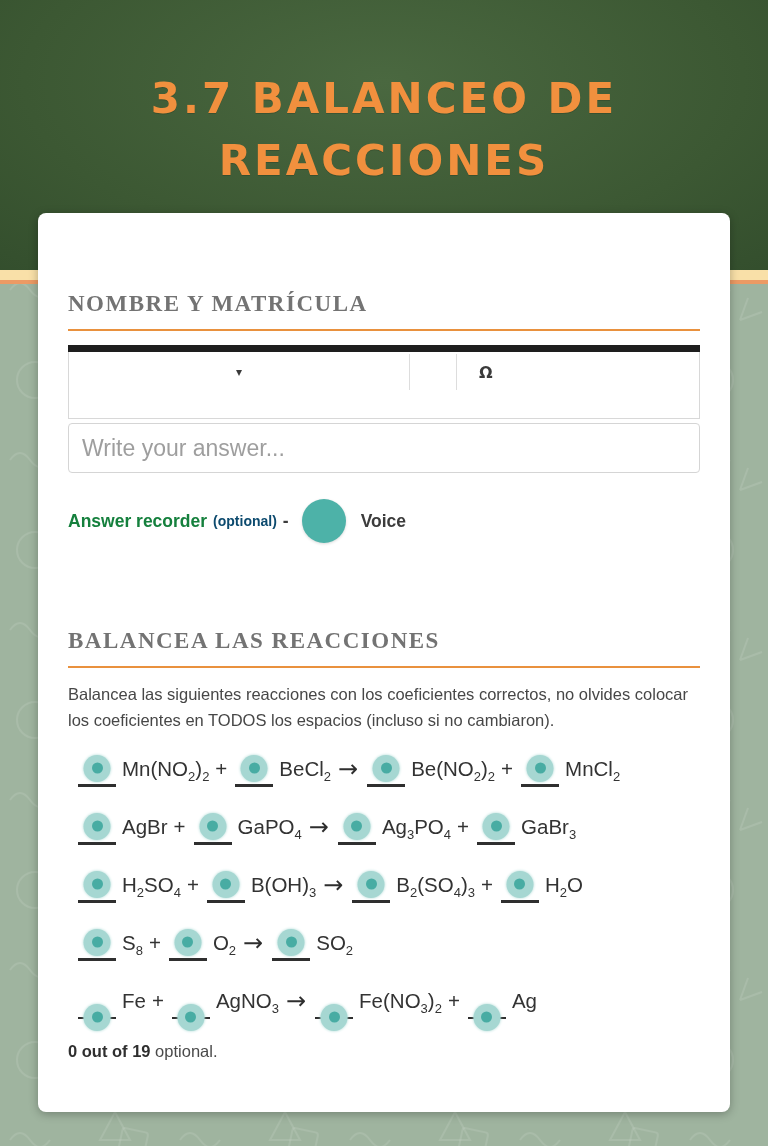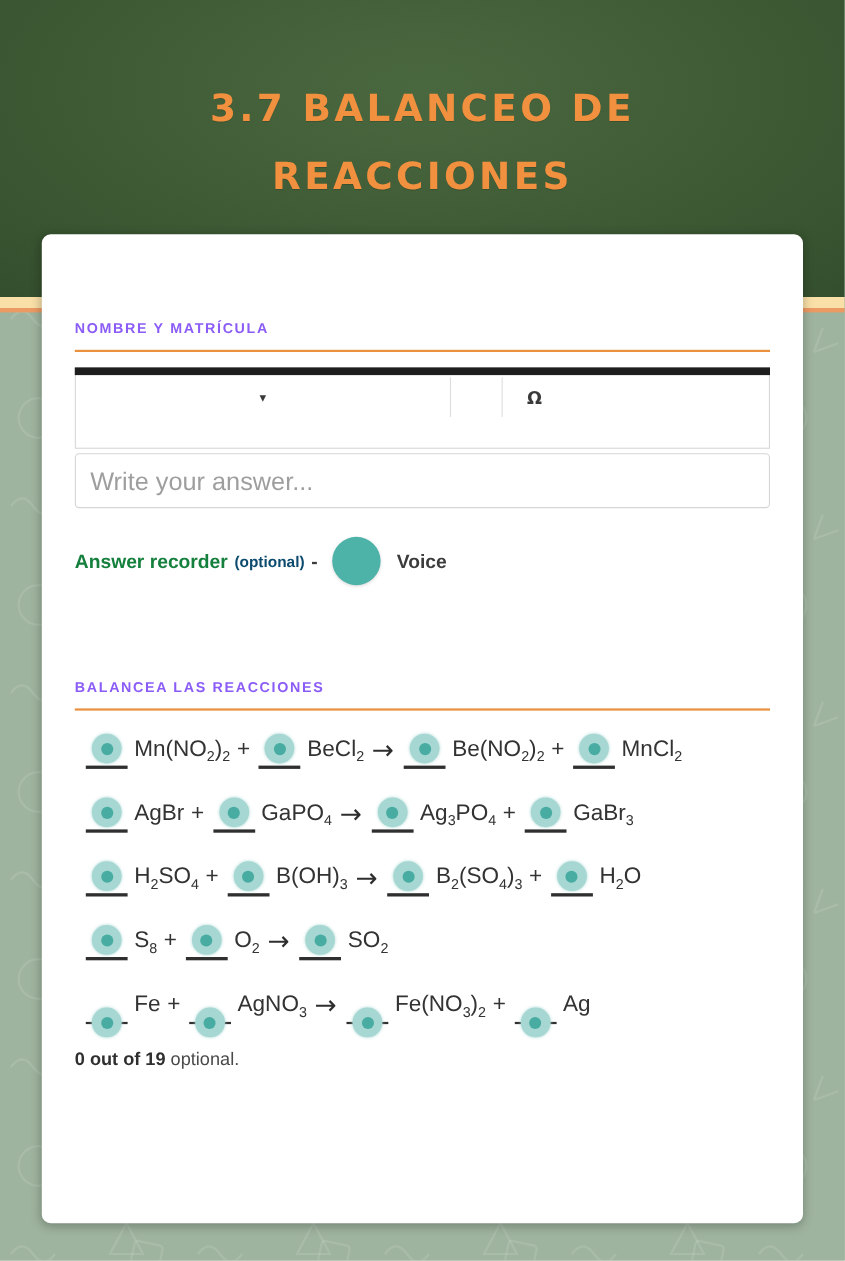--- a/index.html
+++ b/index.html
@@ -10,37 +10,37 @@
   .doodles { position:absolute; inset:0; z-index:0; }
 
   
   .chalkboard {
     position:absolute; top:0; left:0; width:768px; height:270px; z-index:1;
     background:radial-gradient(ellipse 90% 120% at 50% 30%, #4a6840 0%, #3c5833 52%, #2e4829 100%);
   }
   .chalk-title { padding-top:68px; text-align:center; }
   .chalk-title div {
     font-family:"DejaVu Sans", sans-serif; font-weight:bold;
-    color:#F1903E; font-size:34px; line-height:62px; letter-spacing:3px;
+    color:#F1903E; font-size:42px; line-height:62px; letter-spacing:3px;
     text-shadow:0 1px 0 rgba(0,0,0,0.15);
   }
   .stripe-cream { position:absolute; top:270px; left:0; width:768px; height:10px; background:#F9E0A8; z-index:1; }
   .stripe-orange { position:absolute; top:280px; left:0; width:768px; height:4px; background:#EC9A64; z-index:1; }
 
   
   .card {
     position:absolute; left:38px; top:213px; width:692px; height:899px; z-index:2;
     background:#ffffff; border-radius:8px; box-shadow:0 2px 10px rgba(0,0,0,0.28);
     padding:0 30px;
   }
 
   .section-heading {
     margin-top:78px;
-    font-family:Liberation Sans, sans-serif; font-weight:bold;
-    color:#8b5cf6; font-size:13px; letter-spacing:1.5px;
+    font-family:Liberation Serif, serif; font-weight:bold;
+    color:#737373; font-size:23px; letter-spacing:1.5px;
   }
   .section-heading.second { margin-top:85px; }
   .heading-rule { border-top:2px solid #E9913E; margin-top:12px; width:100%; }
 
   
   .toolbar { margin-top:14px; border:1px solid #D8D8D8; height:74px; background:#fff; }
   .toolbar-top { height:7px; background:#1E1E1E; margin:-1px -1px 0 -1px; }
   .toolbar-row { display:flex; align-items:stretch; height:40px; }
   .dd-button { width:340px; border:none; background:transparent; cursor:pointer;
     display:flex; align-items:center; justify-content:center; }
@@ -149,20 +149,21 @@
       <span class="rec-label">Answer recorder</span>
       <span class="rec-optional">(optional)</span>
       <span class="rec-dash">-</span>
       <button class="voice-button"></button>
       <span class="voice-label">Voice</span>
     </div>
 
     <div class="section-heading second">BALANCEA LAS REACCIONES</div>
     <div class="heading-rule"></div>
 
+    <div class="instructions">Balancea las siguientes reacciones con los coeficientes correctos, no olvides colocar los coeficientes en TODOS los espacios (incluso si no cambiaron).</div>
 
     <div class="equations">
         <div class="eq-row">
           <span class="blank">
             <span class="marker">
               <span class="dot"></span>
             </span>
           </span>
           <span class="formula">Mn(NO<sub>2</sub>)<sub>2</sub></span>
           <span class="eq-op">+</span>

